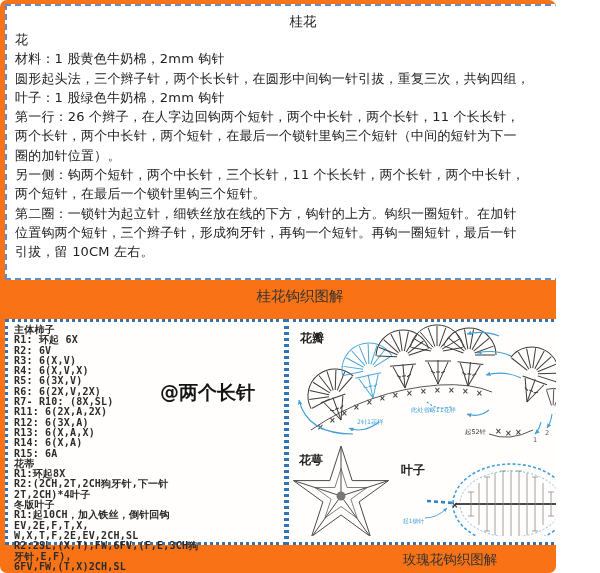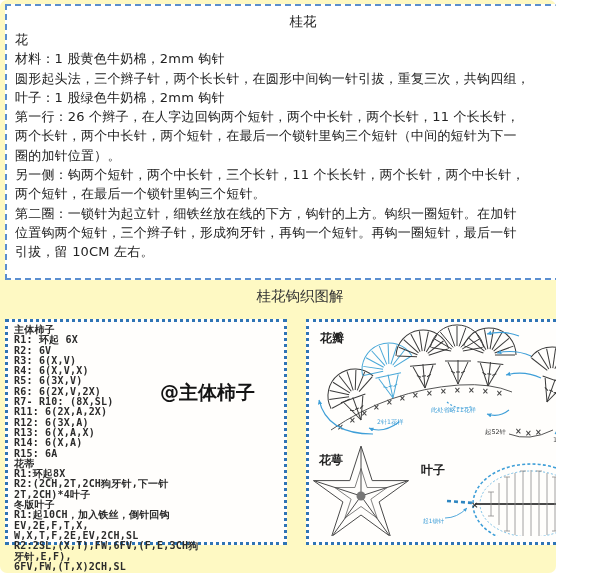--- a/index.html
+++ b/index.html
@@ -1,36 +1,36 @@
 <!DOCTYPE html>
 <html><head>
 <meta charset="utf-8">
 <style>
   html,body{margin:0;padding:0;background:#fff;}
-  .page{position:relative;width:556px;height:573px;background:#fef9c3;
+  .page{position:relative;width:556px;height:573px;background:#f97316;
         font-family:"DejaVu Sans",sans-serif;color:#1c1c1c;overflow:hidden;border-radius:7px;}
 
   
   .pattern-box{position:absolute;left:5px;top:4px;width:576px;height:260px;
         border:2px dashed #5b8fd0;padding:6px 8px 6px 8px;background:#fff;}
   .pattern-title{text-align:center;font-size:13.5px;line-height:18px;color:#222;}
   .pattern-body{font-size:13px;line-height:19.3px;white-space:pre-line;color:#222;
         letter-spacing:0.2px;}
 
   .caption{position:absolute;text-align:center;font-family:"DejaVu Serif",serif;
         color:#333;}
   .caption-top{left:0;top:287px;width:600px;font-size:14.5px;}
   .caption-left{left:0;top:551px;width:300px;font-size:13.5px;}
   .caption-right{left:300px;top:551px;width:300px;font-size:13.5px;}
 
   
   .panel{position:absolute;top:319px;height:220px;background:#fffefc;
         border:3px dotted #2f74b5;}
   .panel-left{left:5px;width:276px;}
-  .panel-right{left:306px;width:286px;text-align:right;}
+  .panel-right{left:286px;width:286px;text-align:right;}
 
   .persimmon-text{position:absolute;left:6px;top:3px;width:190px;
         font-family:"DejaVu Sans Mono",monospace;font-weight:bold;
         font-size:10px;line-height:10.3px;white-space:pre-line;color:#2b2b2b;
         letter-spacing:0.2px;}
   .wm-title{position:absolute;left:118px;top:14px;width:160px;
         font-size:29px;font-weight:900;letter-spacing:2px;
         font-family:"DejaVu Sans",sans-serif;}
   .wm-author{position:absolute;left:152px;top:58px;width:130px;
         font-size:19px;font-weight:800;color:#141414;}
@@ -75,21 +75,21 @@
 R14: 6(X,A)
 R15: 6A
 花蒂
 R1:环起8X
 R2:(2CH,2T,2CH狗牙针,下一针2T,2CH)*4叶子
 冬版叶子
 R1:起10CH，加入铁丝，倒针回钩 EV,2E,F,T,X,
 W,X,T,F,2E,EV,2CH,SL
 R2:2SL,(X,T),FW,6FV,(F,E,3CH狗牙针,E,F),
 6FV,FW,(T,X)2CH,SL</div>
-    <div class="wm-author">@主体柿子</div>
+    <div class="wm-author">@两个长针</div>
   </div>
 
   <div class="panel panel-right">
     <svg class="rose-svg" width="280" height="214" viewBox="0 0 280 214">
       <defs>
         <g id="fan" fill="none">
           <path d="M-26.6,-4.7 A27,27 0 0 1 26.6,-4.7"></path>
           <line x1="-5.9" y1="-1" x2="-25.6" y2="-4.5"></line>
           <line x1="-5.2" y1="-3" x2="-22.5" y2="-13"></line>
           <line x1="-3.9" y1="-4.6" x2="-16.7" y2="-19.9"></line>
@@ -229,14 +229,15 @@
         </g>
         <text x="162" y="186" font-size="9" font-weight="bold" fill="#333">×</text>
         <text x="272" y="186" font-size="9" font-weight="bold" fill="#333">×</text>
         <line x1="138" y1="179" x2="164" y2="181" stroke="#2e86c1" stroke-width="2.6" stroke-dasharray="4,3"></line>
         <path d="M136,196 Q148,196 158,186" fill="none" stroke="#3f9fd8" stroke-width="0.9" marker-end="url(#arr)"></path>
       </g>
       <text x="114" y="201" font-size="5.8" fill="#3f9fd8">起1锁针</text>
     </svg>
   </div>
 
+  <div class="caption caption-right">玫瑰花钩织图解</div>
 
 </div>
 
 </body></html>

